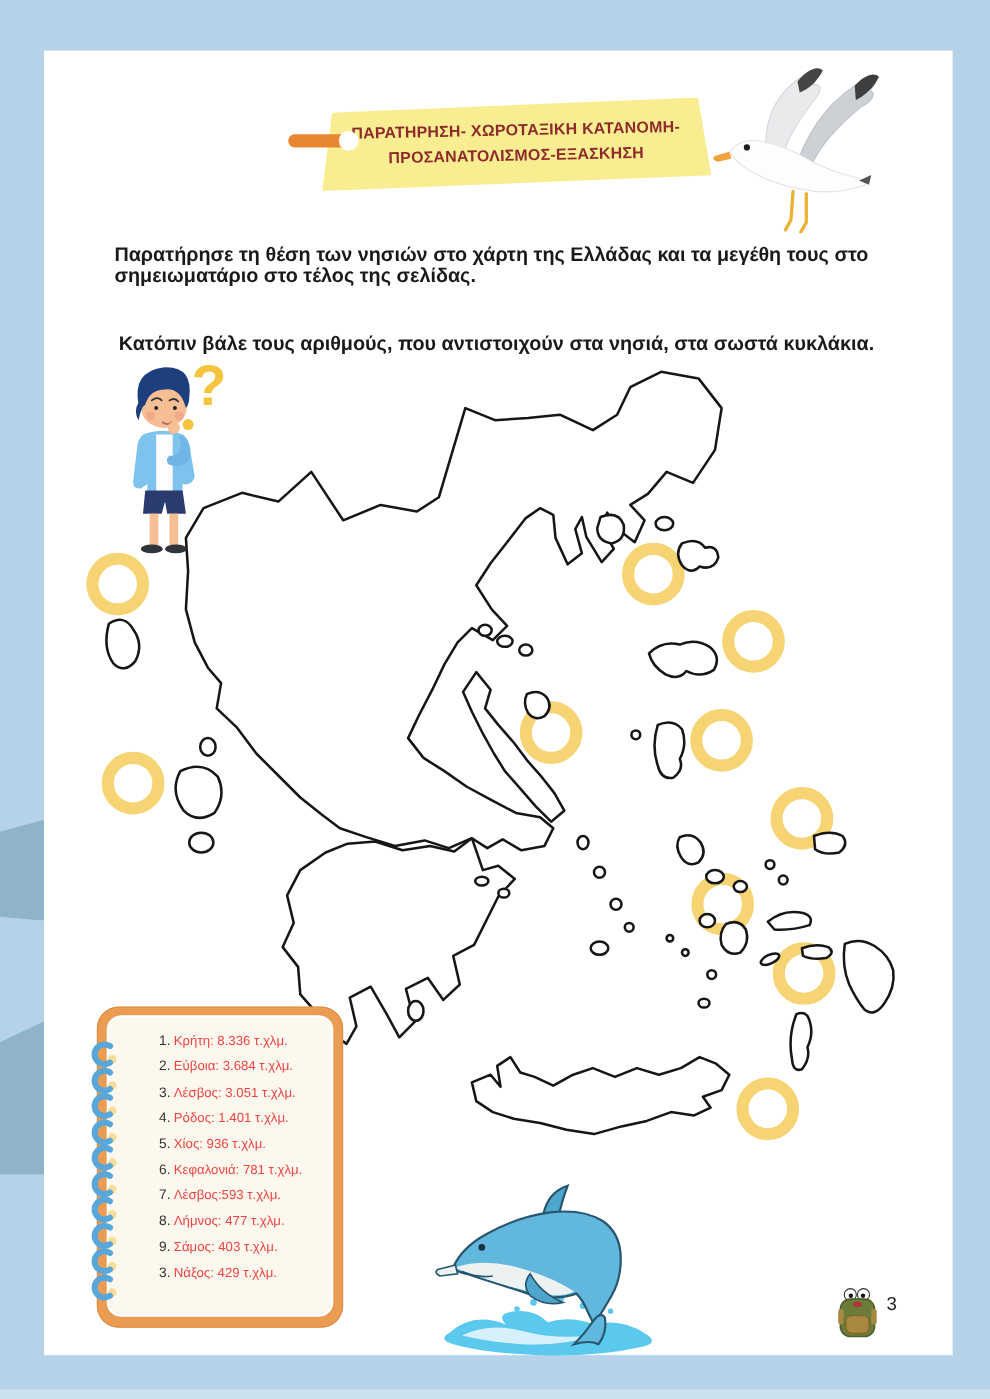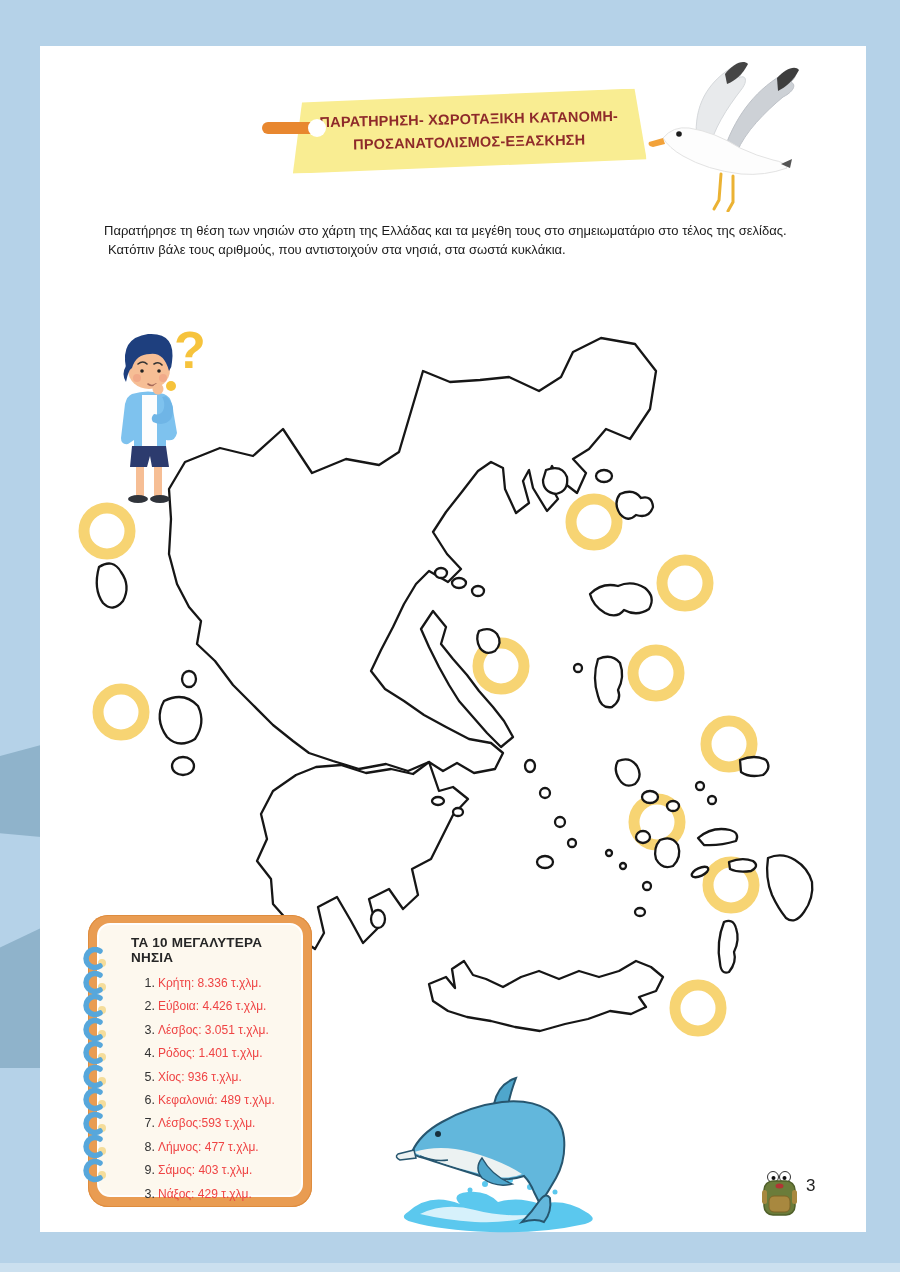--- a/index.html
+++ b/index.html
@@ -23,22 +23,22 @@
     clip-path:polygon(3% 9%,97% 0%,100% 91%,0% 100%);
     display:flex;align-items:center;justify-content:center;text-align:center;
   }
   #banner .banner-text{
     color:#8E2A2A;font-weight:bold;font-size:14.5px;line-height:23px;letter-spacing:.2px;
   }
   #bullet-pill{left:262px;top:122px;width:57px;height:12px;background:#E8872F;border-radius:7px;z-index:5;}
   #bullet-dot{left:308px;top:119px;width:18px;height:18px;background:#FFFFFF;border-radius:50%;z-index:6;}
   
   #instructions{left:104px;top:222px;width:730px;z-index:3;color:#1A1A1A;}
-  #instructions .instr-line{font-size:13px;font-weight:normal;line-height:18.6px;}
-  #instructions .indent{padding-left:4px;}
+  #instructions .instr-line{font-size:18px;font-weight:bold;line-height:18.6px;}
+  #instructions .indent{padding-left:4px;margin-top:44px;}
   
   #seagull{left:645px;top:52px;width:160px;height:160px;z-index:4;}
   #boy{left:92px;top:312px;width:125px;height:198px;z-index:3;}
   #dolphin{left:390px;top:1072px;width:230px;height:165px;z-index:5;}
   #backpack{left:760px;top:1168px;width:40px;height:50px;z-index:5;}
   
   #map-svg{left:0;top:0;width:900px;height:1272px;z-index:2;pointer-events:none;}
   #map-svg .isle{fill:#FFFFFF;stroke:#161616;stroke-width:2.3;stroke-linejoin:round;stroke-linecap:round;}
   #map-svg .ring{fill:none;stroke:#F7D473;stroke-width:11;pointer-events:auto;}
   
@@ -210,44 +210,43 @@
     <path class="isle" d="M 729,862 Q 742,857 753,861 Q 760,866 751,871 Q 738,873 730,869 Z"></path>
     <path class="isle" d="M 768,858 Q 782,852 795,860 Q 808,868 812,882 Q 814,898 804,912 Q 795,925 786,918 Q 778,908 772,895 Q 765,878 768,858 Z"></path>
     <path class="isle" d="M 724,922 Q 733,918 736,928 Q 740,940 734,952 Q 737,962 729,972 Q 721,975 720,963 Q 716,942 724,922 Z"></path>
 
     <ellipse class="isle" cx="378" cy="919" rx="7" ry="9"></ellipse>
   </g>
 </svg>
 
 <div class="abs" id="notepad">
   <div id="notepad-paper">
-    <div id="notepad-title">ΤΑ 10 ΜΕΓΑΛΥΤΕΡΑ ΝΗΣΙΑ</div>
     <div class="np-row">
       <span class="np-num">1.</span>
       <span class="np-label">Κρήτη: 8.336 τ.χλμ.</span>
     </div>
     <div class="np-row">
       <span class="np-num">2.</span>
-      <span class="np-label">Εύβοια: 4.426 τ.χλμ.</span>
+      <span class="np-label">Εύβοια: 3.684 τ.χλμ.</span>
     </div>
     <div class="np-row">
       <span class="np-num">3.</span>
       <span class="np-label">Λέσβος: 3.051 τ.χλμ.</span>
     </div>
     <div class="np-row">
       <span class="np-num">4.</span>
       <span class="np-label">Ρόδος: 1.401 τ.χλμ.</span>
     </div>
     <div class="np-row">
       <span class="np-num">5.</span>
       <span class="np-label">Χίος: 936 τ.χλμ.</span>
     </div>
     <div class="np-row">
       <span class="np-num">6.</span>
-      <span class="np-label">Κεφαλονιά: 489 τ.χλμ.</span>
+      <span class="np-label">Κεφαλονιά: 781 τ.χλμ.</span>
     </div>
     <div class="np-row">
       <span class="np-num">7.</span>
       <span class="np-label">Λέσβος:593 τ.χλμ.</span>
     </div>
     <div class="np-row">
       <span class="np-num">8.</span>
       <span class="np-label">Λήμνος: 477 τ.χλμ.</span>
     </div>
     <div class="np-row">

